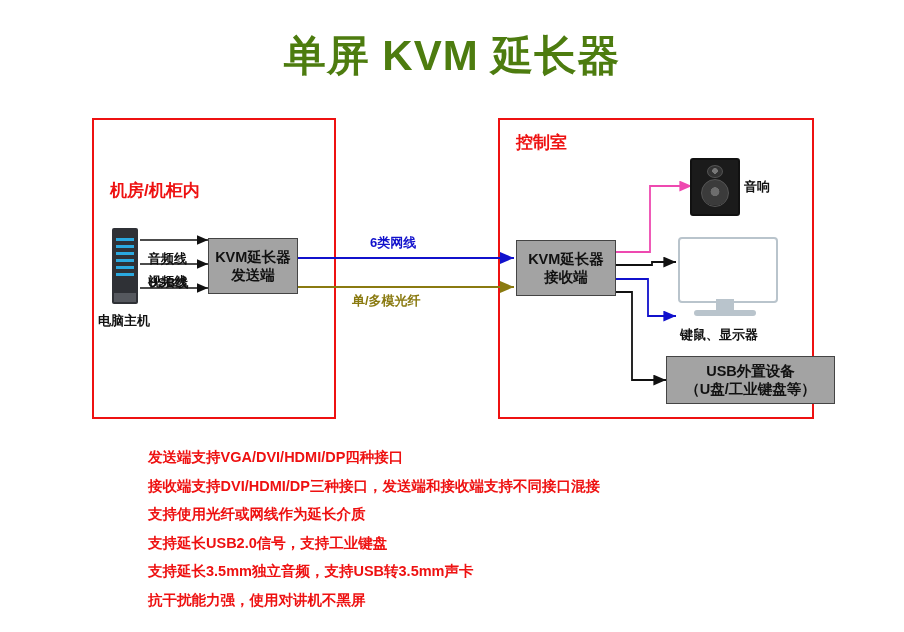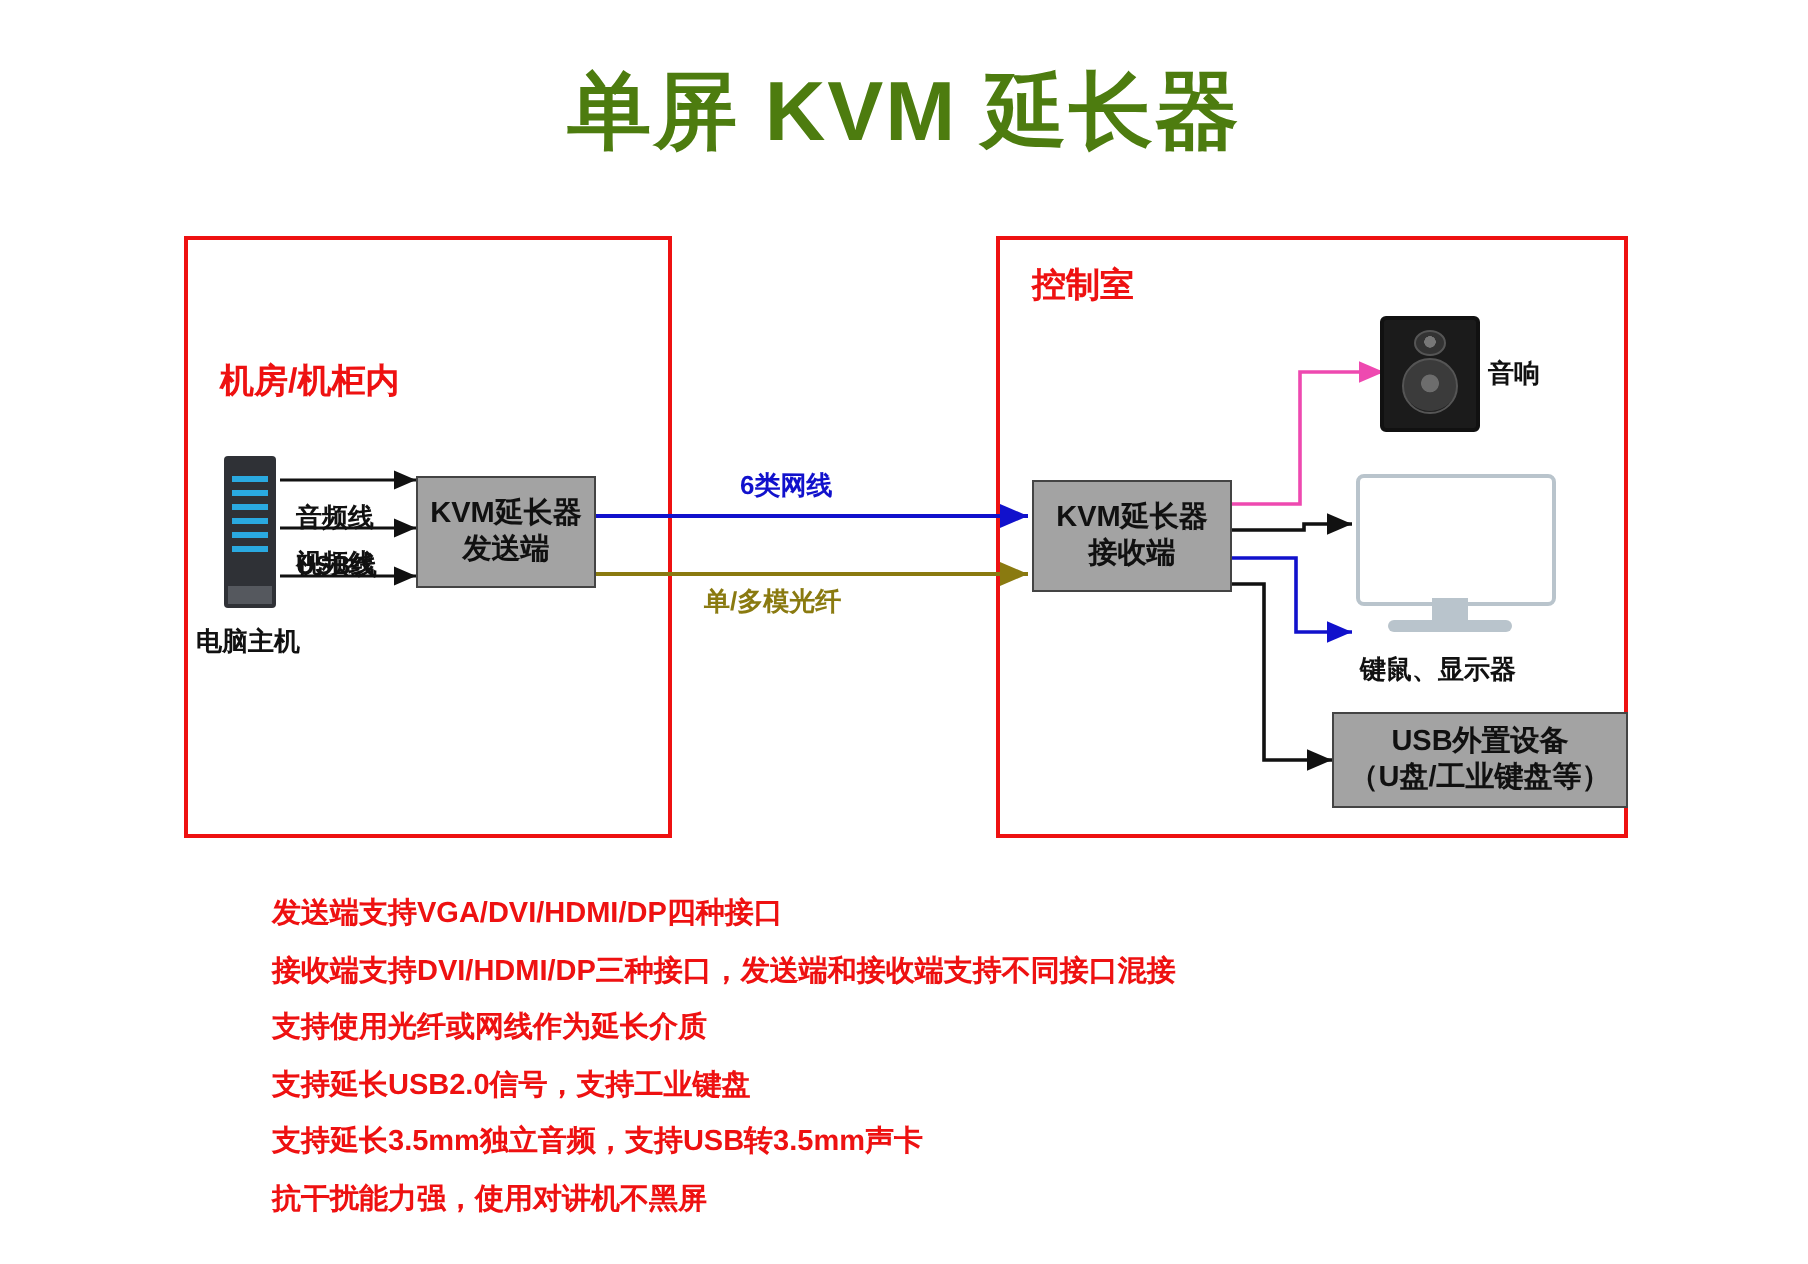--- a/index.html
+++ b/index.html
@@ -172,21 +172,21 @@
     left: 694px;
     top: 310px;
     width: 62px;
     height: 6px;
     border-radius: 3px;
     background: #b9c4cc;
     z-index: 5;
   }
   .notes {
     position: absolute;
-    left: 136px;
+    left: 148px;
     top: 450px;
     z-index: 6;
   }
   .notes .note {
     font-size: 14.5px;
     font-weight: bold;
     color: #ee1111;
     line-height: 1.0;
     margin-bottom: 14px;
     white-space: nowrap;
@@ -271,21 +271,21 @@
     <div class="drv-small"></div>
     <div class="drv-big"></div>
   </div>
   <div class="cap" style="left:744px; top:178px;">音响</div>
 
   <div class="monitor"></div>
   <div class="mon-neck"></div>
   <div class="mon-base"></div>
   <div class="cap" style="left:680px; top:326px;font-family:Liberation Mono, monospace;">键鼠、显示器</div>
 
-  <div class="box" style="left:666px; top:356px; width:148px; height:48px;">
+  <div class="box" style="left:666px; top:356px; width:169px; height:48px;">
     <span>USB外置设备</span>
     <span>（U盘/工业键盘等）</span>
   </div>
 
   <div class="notes">
     <div class="note">发送端支持VGA/DVI/HDMI/DP四种接口</div>
     <div class="note">接收端支持DVI/HDMI/DP三种接口，发送端和接收端支持不同接口混接</div>
     <div class="note">支持使用光纤或网线作为延长介质</div>
     <div class="note">支持延长USB2.0信号，支持工业键盘</div>
     <div class="note">支持延长3.5mm独立音频，支持USB转3.5mm声卡</div>

